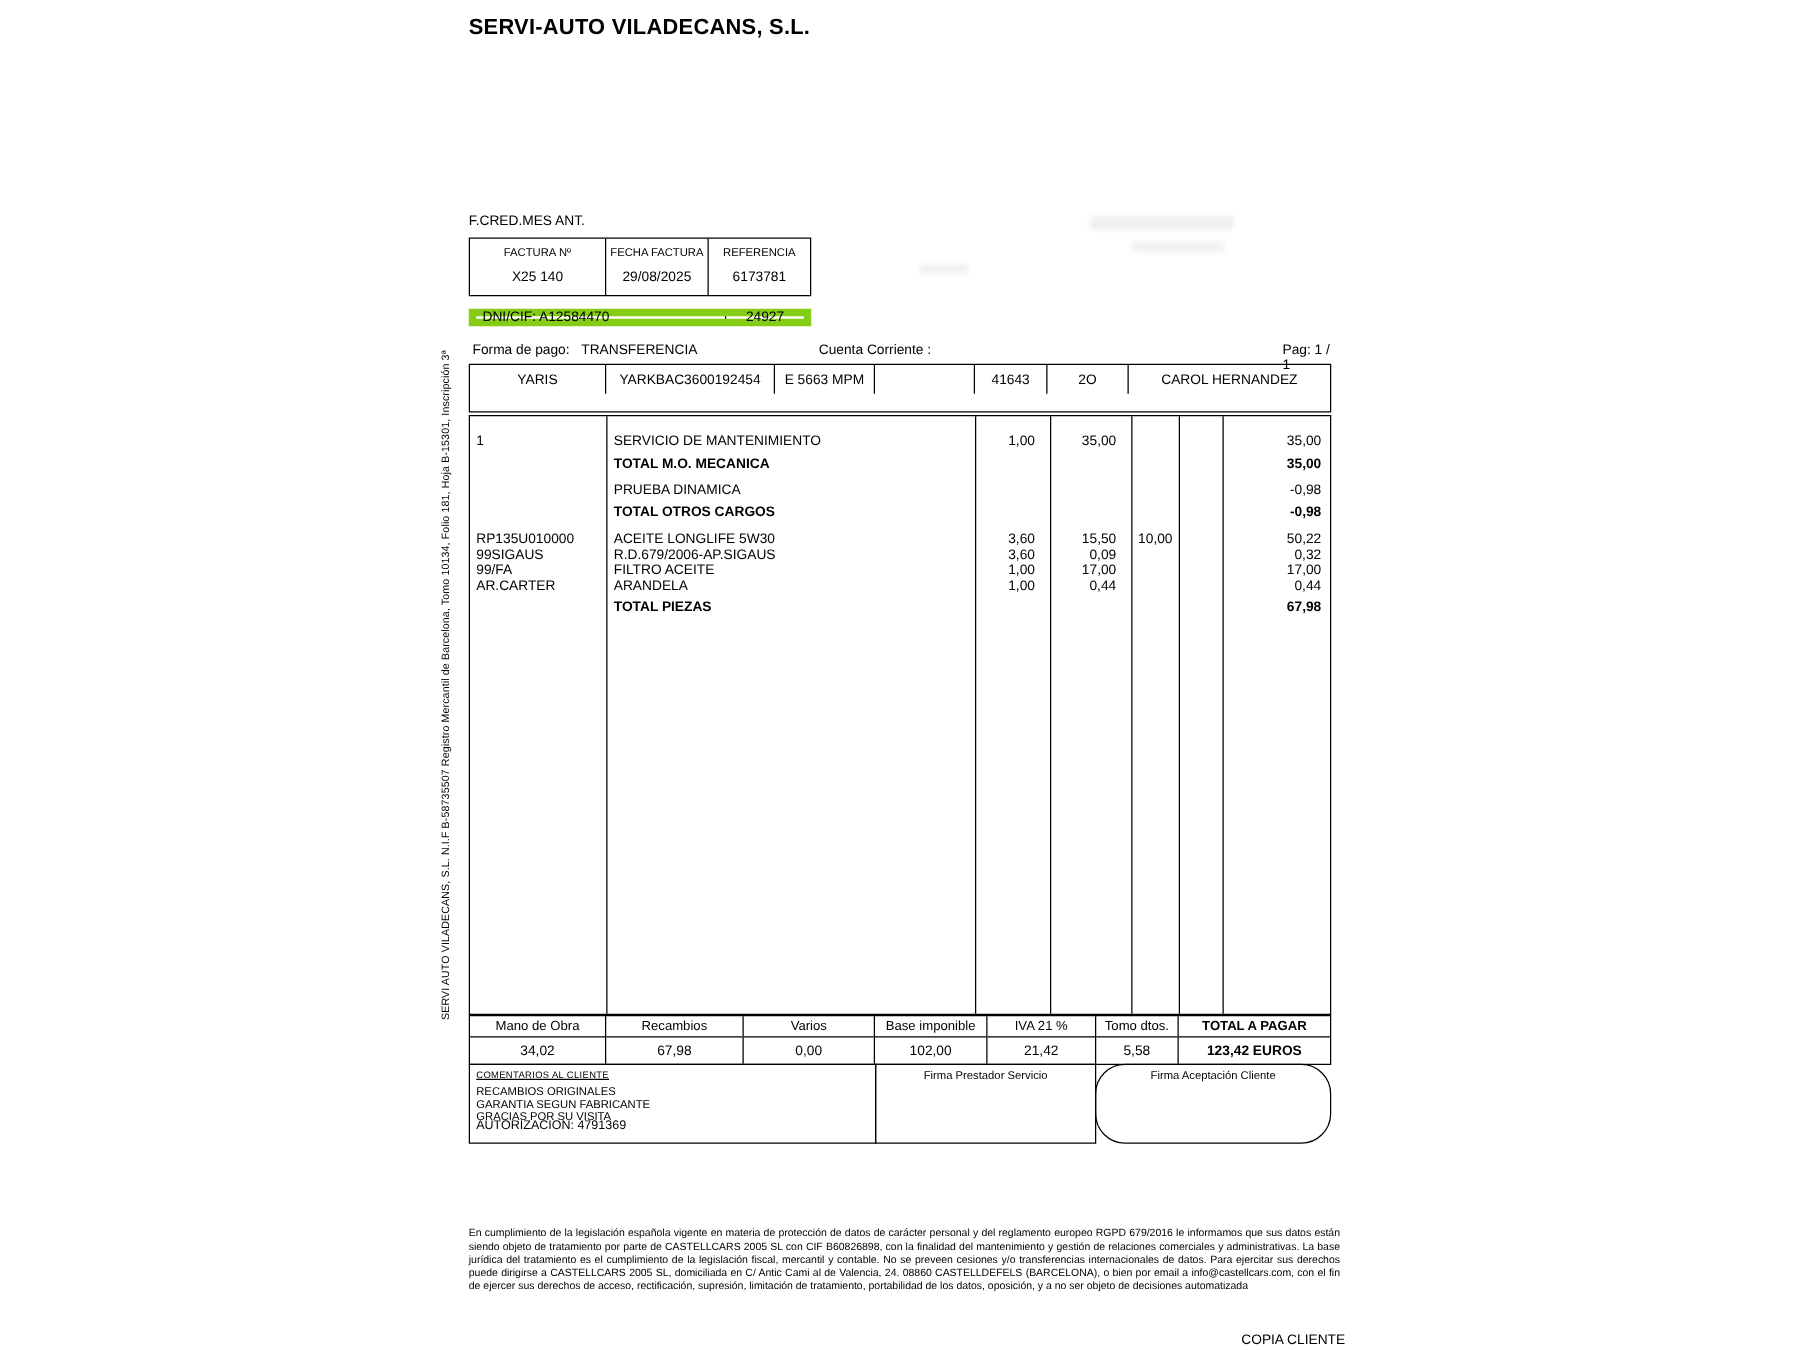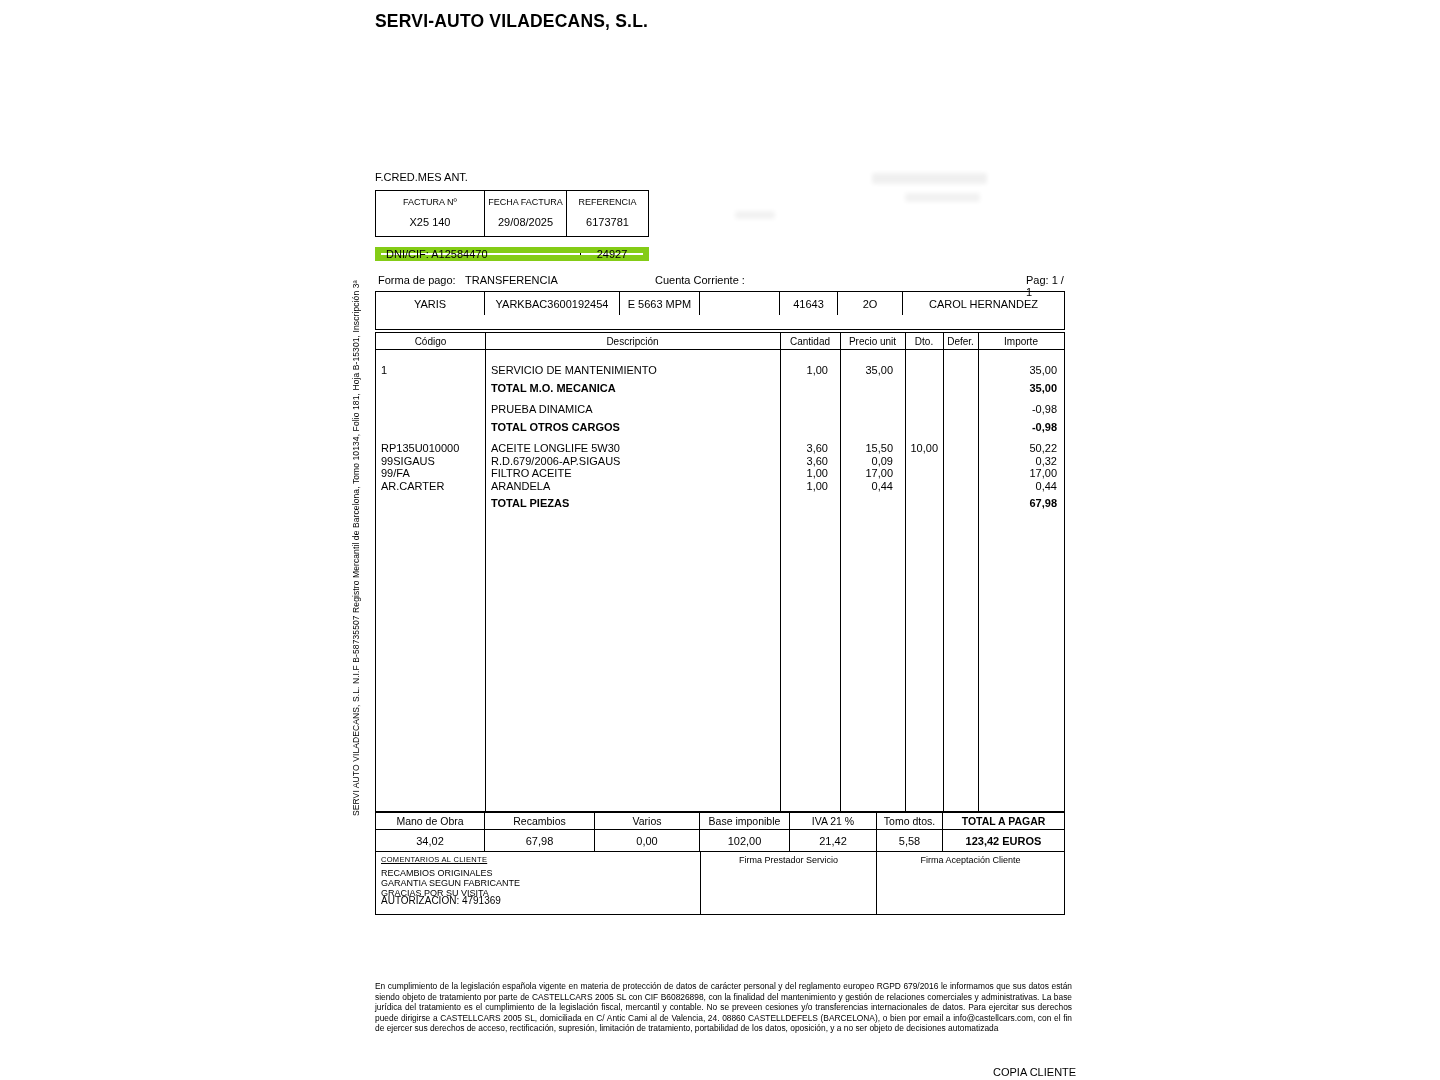--- a/index.html
+++ b/index.html
@@ -71,21 +71,21 @@
   .t-value { flex: 1; display: flex; align-items: center; justify-content: center; font-size: 11px; }
   .t-col.emph .t-label, .t-col.emph .t-value { font-weight: bold; }
 
   .comments { left: 375px; top: 851px; width: 690px; height: 64px; display: flex; }
   .c-box { border: 1px solid #000; }
   .c-left { width: 326px; position: relative; padding: 3px 0 0 5px; }
   .c-title { font-size: 7.5px; text-decoration: underline; letter-spacing: 0.3px; }
   .c-lines { font-size: 9px; line-height: 10px; margin-top: 4px; }
   .c-auth { position: absolute; left: 5px; bottom: 8px; font-size: 10px; }
   .c-mid { width: 177px; margin-left: -1px; text-align: center; font-size: 9px; padding-top: 3px; }
-  .c-right { flex: 1; margin-left: -1px; text-align: center; font-size: 9px; padding-top: 3px; }
+  .c-right { flex: 1; margin-left: -1px; text-align: center; font-size: 9px; padding-top: 3px; border-radius: 24px; }
 
   .side-text { left: 351px; top: 816px; transform: rotate(-90deg); transform-origin: 0 0; font-size: 8.5px; white-space: nowrap; letter-spacing: 0.1px; }
 
   .legal { left: 375px; top: 981px; width: 697px; font-size: 8.4px; line-height: 10.6px; text-align: justify; }
 
   .copy-label { left: 993px; top: 1066px; font-size: 11px; }
 
   .artifact { background: #000; border-radius: 2px; }
   .a1 { left: 872px; top: 173px; width: 115px; height: 11px; opacity: 0.06; filter: blur(2px); }
   .a2 { left: 905px; top: 193px; width: 75px; height: 9px; opacity: 0.05; filter: blur(2px); }
@@ -144,29 +144,20 @@
     </div>
   </div>
 
   <div class="abs items-table">
     <div class="vline vl1"></div>
     <div class="vline vl2"></div>
     <div class="vline vl3"></div>
     <div class="vline vl4"></div>
     <div class="vline vl5"></div>
     <div class="vline vl6"></div>
-    <div class="items-header">
-      <div class="h-cell ic1">Código</div>
-      <div class="h-cell ic2">Descripción</div>
-      <div class="h-cell ic3">Cantidad</div>
-      <div class="h-cell ic4">Precio unit</div>
-      <div class="h-cell ic5">Dto.</div>
-      <div class="h-cell ic6">Defer.</div>
-      <div class="h-cell ic7">Importe</div>
-    </div>
     <div class="items-body">
         <div class="irow">
           <div class="icell code">1</div>
           <div class="icell desc">SERVICIO DE MANTENIMIENTO</div>
           <div class="icell qty">1,00</div>
           <div class="icell price">35,00</div>
           <div class="icell dto"></div>
           <div class="icell defer"></div>
           <div class="icell importe">35,00</div>
         </div>

